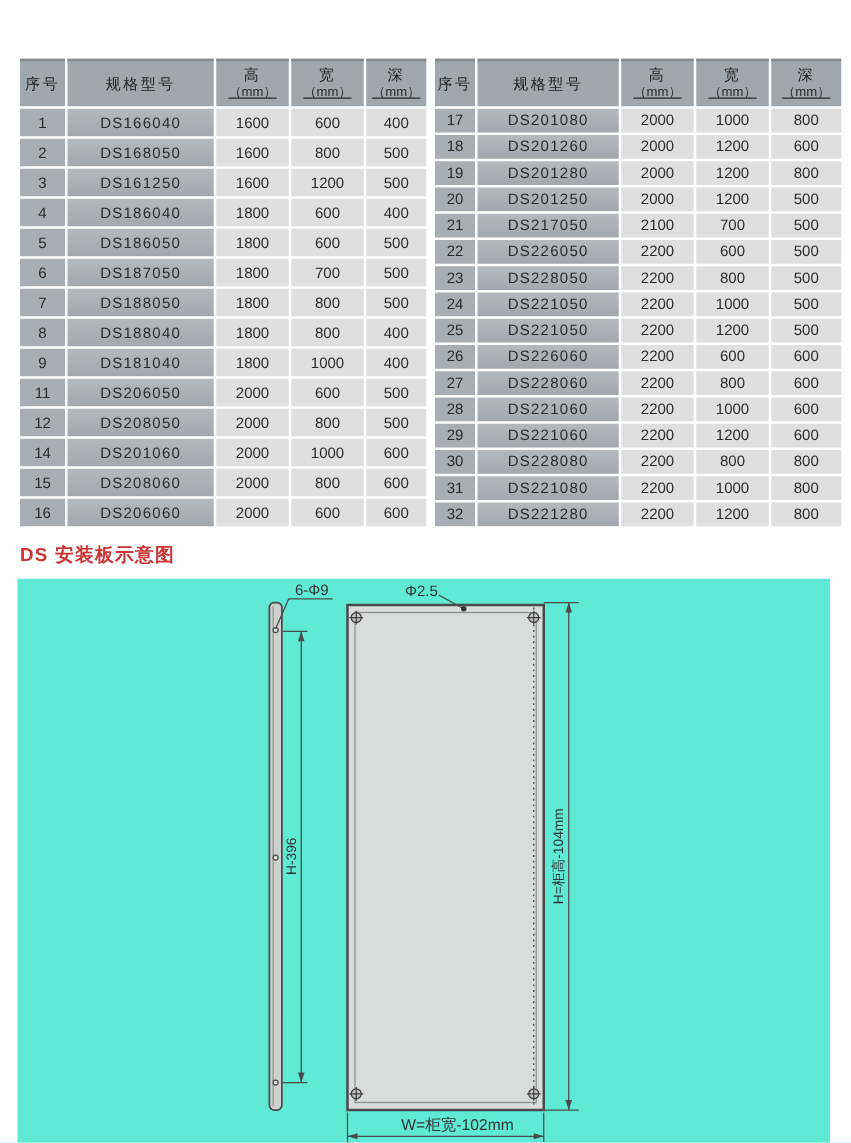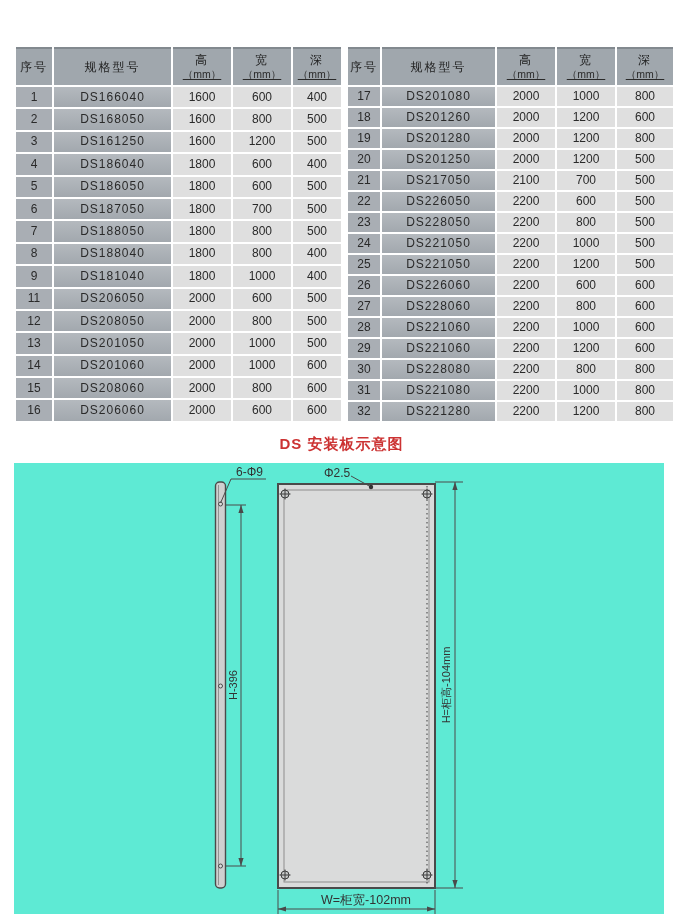--- a/index.html
+++ b/index.html
@@ -16,21 +16,21 @@
     border-top:2px solid #82898f; line-height:1.25; }
   table.spec th .h-unit { display:block; font-size:10.5px; letter-spacing:0; color:#2a2a2a;text-decoration:underline; }
   table.spec td { height:19px; line-height:19px; font-size:12px; color:#2a2a2a;
     text-align:center; white-space:nowrap; overflow:hidden; }
   td.cell-id    { background:#a9aeb4; }
   td.cell-model { background:linear-gradient(#b4b9be,#a2a8ae); letter-spacing:1px; }
   td.cell-num   { background:#dfdfdf; }
 
   
   .section-title { margin:12px 0 9px 2px; color:#cc3333; font-size:15px;
-    font-weight:bold; letter-spacing:1px;text-align:center; }
+    font-weight:bold; letter-spacing:1px; }
 
   
   .panel { position:relative; width:650px; height:527px; background:#5eead4; }
   .panel svg { position:absolute; left:0; top:0; }
   svg text { font-family:"Liberation Sans","DejaVu Sans",sans-serif; fill:#333333; }
   .dim-text { font-size:11px; }
   .note-text { font-size:12px; }
   .w-text { font-size:12.5px; }
 </style>
 </head>
@@ -129,27 +129,20 @@
             <td class="cell-num">500</td>
           </tr>
           <tr>
             <td class="cell-id">12</td>
             <td class="cell-model">DS208050</td>
             <td class="cell-num">2000</td>
             <td class="cell-num">800</td>
             <td class="cell-num">500</td>
           </tr>
           <tr>
-            <td class="cell-id">13</td>
-            <td class="cell-model">DS201050</td>
-            <td class="cell-num">2000</td>
-            <td class="cell-num">1000</td>
-            <td class="cell-num">500</td>
-          </tr>
-          <tr>
             <td class="cell-id">14</td>
             <td class="cell-model">DS201060</td>
             <td class="cell-num">2000</td>
             <td class="cell-num">1000</td>
             <td class="cell-num">600</td>
           </tr>
           <tr>
             <td class="cell-id">15</td>
             <td class="cell-model">DS208060</td>
             <td class="cell-num">2000</td>

